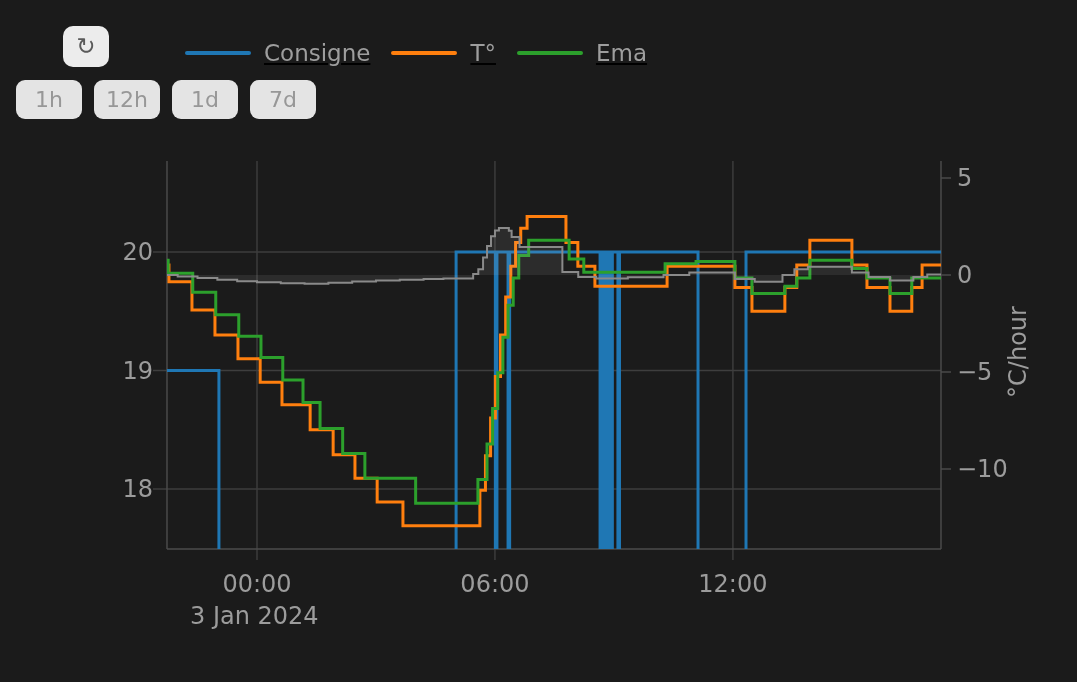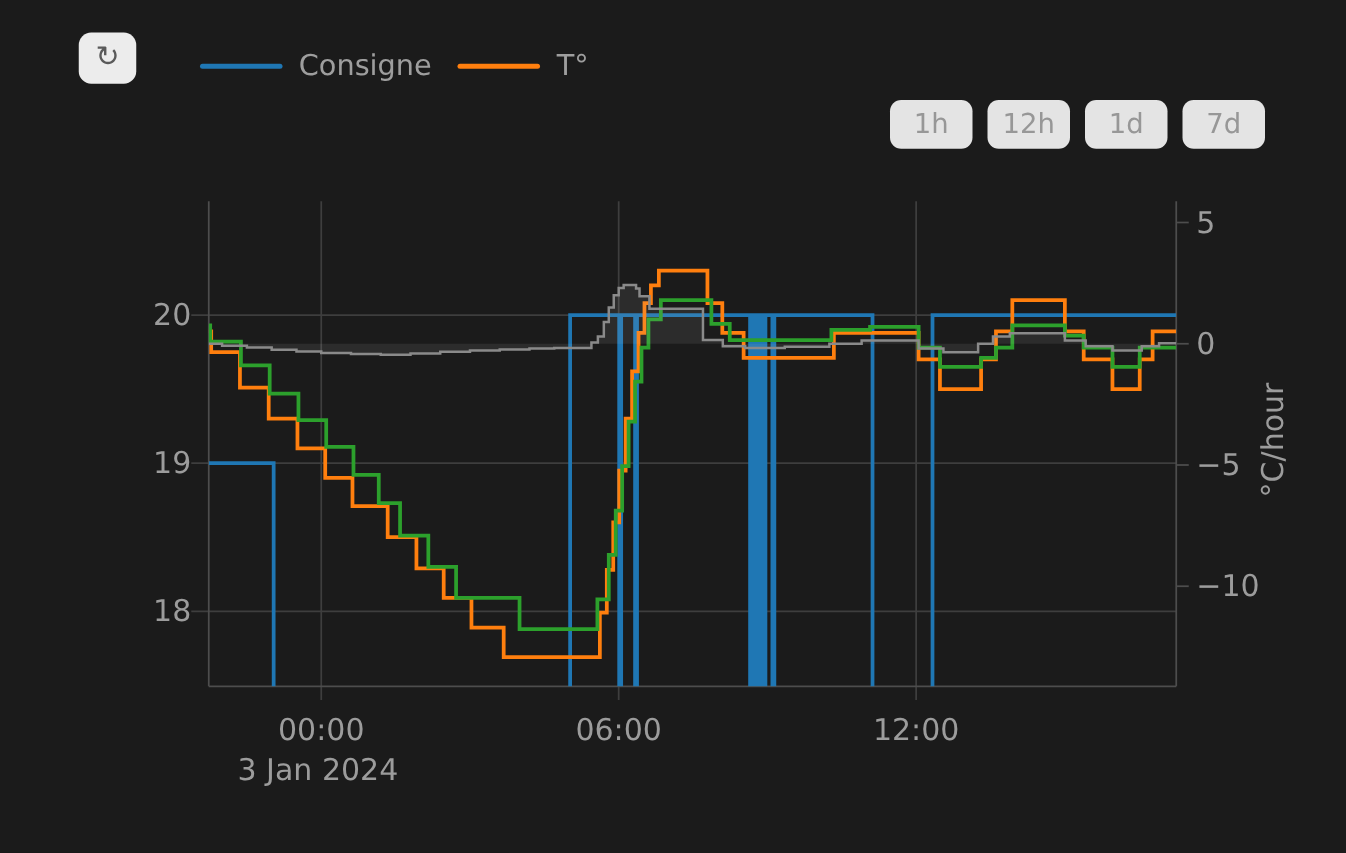--- a/index.html
+++ b/index.html
@@ -2,27 +2,27 @@
 <html><head>
 <meta charset="utf-8">
 <style>
   html,body{margin:0;padding:0;background:#1b1b1b;}
   .stage{position:relative;width:1077px;height:682px;background:#1b1b1b;overflow:hidden;
          font-family:"DejaVu Sans","Liberation Sans",sans-serif;}
   .refresh-btn{position:absolute;left:63px;top:26px;width:46px;height:41px;border:none;
          border-radius:10px;background:#ececec;color:#5a5a5a;font-size:23px;line-height:1;
          display:flex;align-items:center;justify-content:center;cursor:pointer;
          font-family:"DejaVu Sans",sans-serif;}
-  .legend{position:absolute;left:160px;top:40px;height:26px;display:flex;align-items:flex-end;}
+  .legend{position:absolute;left:185px;top:40px;height:26px;display:flex;align-items:flex-end;text-decoration:underline;}
   .legend-item{display:flex;align-items:center;margin-right:21px;cursor:pointer;}
   .legend-swatch-line{width:66px;height:4px;border-radius:2px;}
   .legend-swatch-area{width:70px;height:12px;background:#3d3d3d;border-top:3px solid #757575;}
   .legend-label{margin-left:13px;font-size:23px;color:#9e9e9e;white-space:nowrap;}
-  .range-buttons{position:absolute;top:80px;left:0;width:1012px;display:flex;
-         justify-content:flex-end;gap:12px;}
+  .range-buttons{position:absolute;top:80px;left:16px;width:1012px;display:flex;
+         gap:12px;}
   .range-btn{height:39px;min-width:66px;padding:0 11px;border:none;border-radius:9px;
          background:#e4e4e4;color:#979797;font-size:22px;display:flex;align-items:center;
          justify-content:center;cursor:pointer;font-family:"DejaVu Sans","Liberation Sans",sans-serif;}
   .chart-svg{position:absolute;left:0;top:0;}
   .tick-label{fill:#9c9c9c;font-size:24px;font-family:"DejaVu Sans","Liberation Sans",sans-serif;}
   .axis-title{fill:#9c9c9c;font-size:24px;font-family:"DejaVu Sans","Liberation Sans",sans-serif;}
 </style>
 </head>
 <body>
 
@@ -32,20 +32,24 @@
   </button>
 
   <div class="legend" id="legend">
       <div class="legend-item">
         <span class="legend-swatch-line" style="background: rgb(31, 119, 180);"></span>
         <span class="legend-label">Consigne</span>
       </div>
       <div class="legend-item">
         <span class="legend-swatch-line" style="background: rgb(255, 127, 14);"></span>
         <span class="legend-label">T°</span>
+      </div>
+      <div class="legend-item">
+        <span class="legend-swatch-line" style="background: rgb(44, 160, 44);"></span>
+        <span class="legend-label">Ema</span>
       </div>
     </div>
 
   <div class="range-buttons" id="range-buttons">
       <button class="range-btn">1h</button>
       <button class="range-btn">12h</button>
       <button class="range-btn">1d</button>
       <button class="range-btn">7d</button>
     </div>
 

